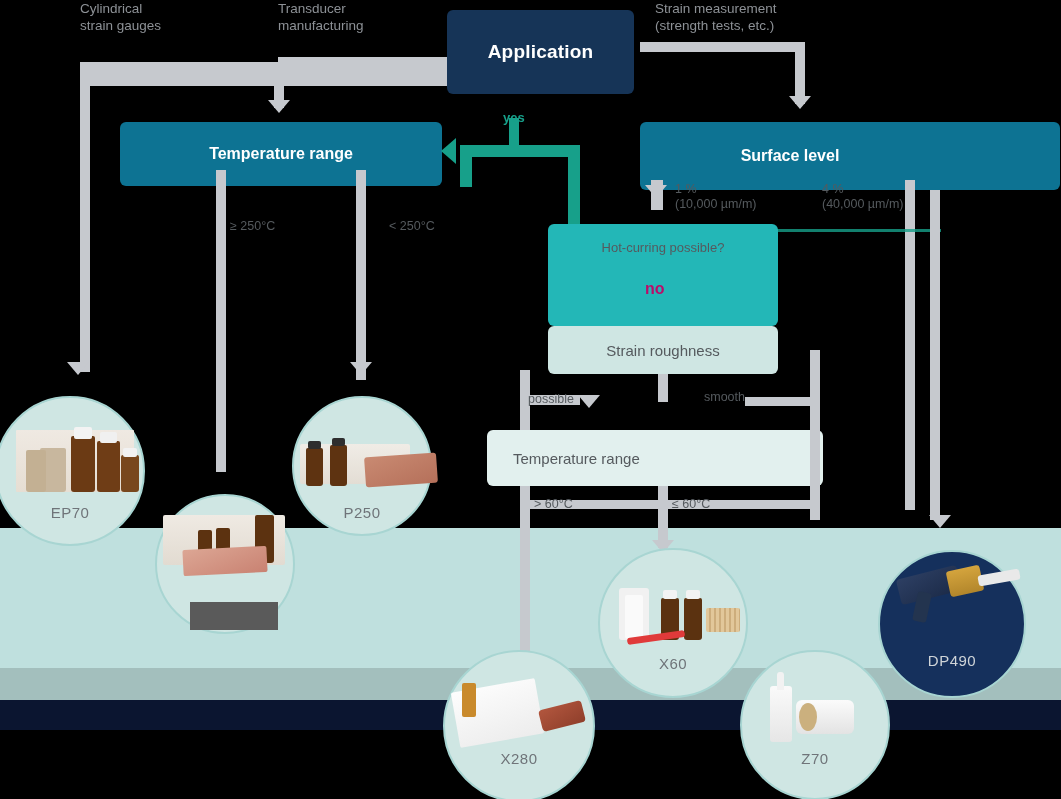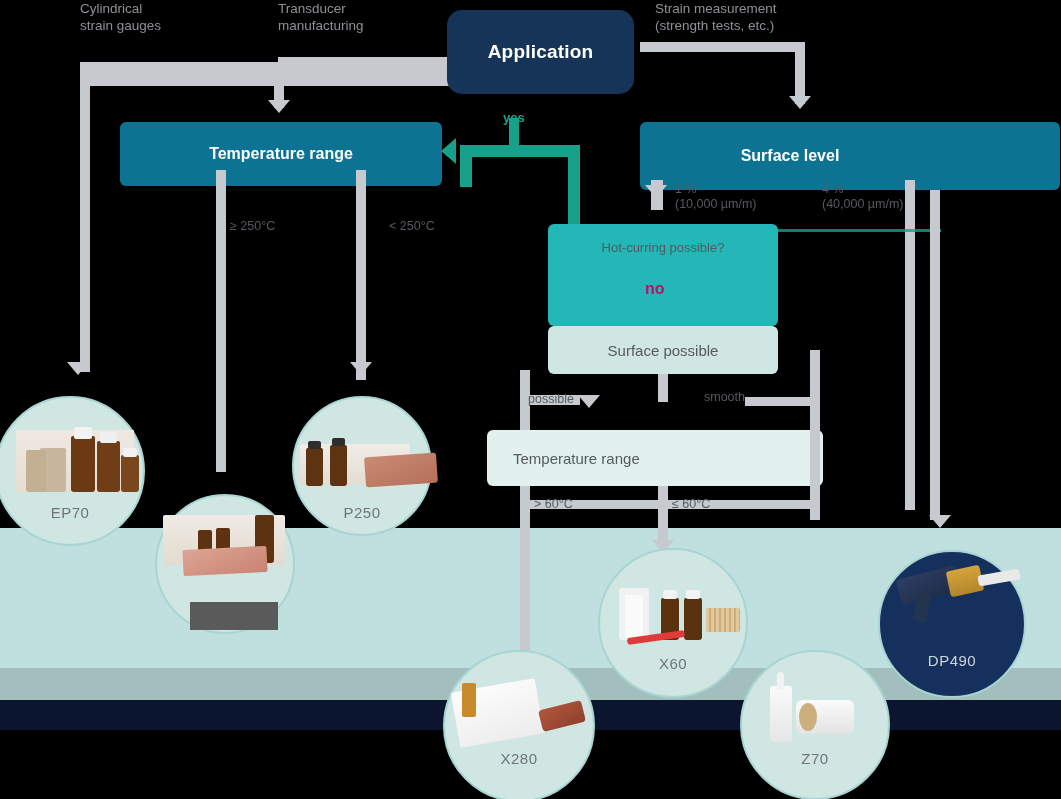--- a/index.html
+++ b/index.html
@@ -39,21 +39,21 @@
   
   .node{
     position:absolute;
     border-radius:6px;
     display:flex;align-items:center;justify-content:center;
     text-align:center;
     box-sizing:border-box;
   }
   .node-app{
     background:#163457;color:#ffffff;
-    font-size:19px;font-weight:bold;letter-spacing:.2px;border-radius:15px;
+    font-size:19px;font-weight:bold;letter-spacing:.2px;
   }
   .node-blue{
     background:#0d7393;color:#ffffff;
     font-size:16px;font-weight:bold;
   }
   .node-teal{
     background:#23b7b7;color:#555a5e;
     font-size:13px;font-weight:normal;
     align-items:flex-start;padding-top:16px;
   }
@@ -181,21 +181,21 @@
 (10,000 µm/m)</div>
   <div class="edge-lab blurred" style="left:822px;top:182px;">4 %
 (40,000 µm/m)</div>
 
   <div class="node node-teal" style="left:548px;top:224px;width:230px;height:102px;">
     <span>Hot-curring possible?</span>
   </div>
   <div class="edge-lab-pink blurred" style="left:645px;top:280px;">no</div>
 
   <div class="node node-mint" style="left:548px;top:326px;width:230px;height:48px;">
-    <span>Surface possible</span>
+    <span>Strain roughness</span>
   </div>
 
   <div class="conn" style="left:520px;top:370px;width:10px;height:265px;"></div>
   <div class="conn" style="left:520px;top:395px;width:60px;height:10px;"></div>
   <div class="conn" style="left:810px;top:350px;width:10px;height:60px;"></div>
   <div class="conn" style="left:745px;top:397px;width:75px;height:9px;"></div>
   <div class="conn" style="left:658px;top:374px;width:10px;height:28px;"></div>
   <div class="arrow-down" style="left:578px;top:395px;"></div>
 
   <div class="edge-lab blurred" style="left:528px;top:392px;">possible</div>

